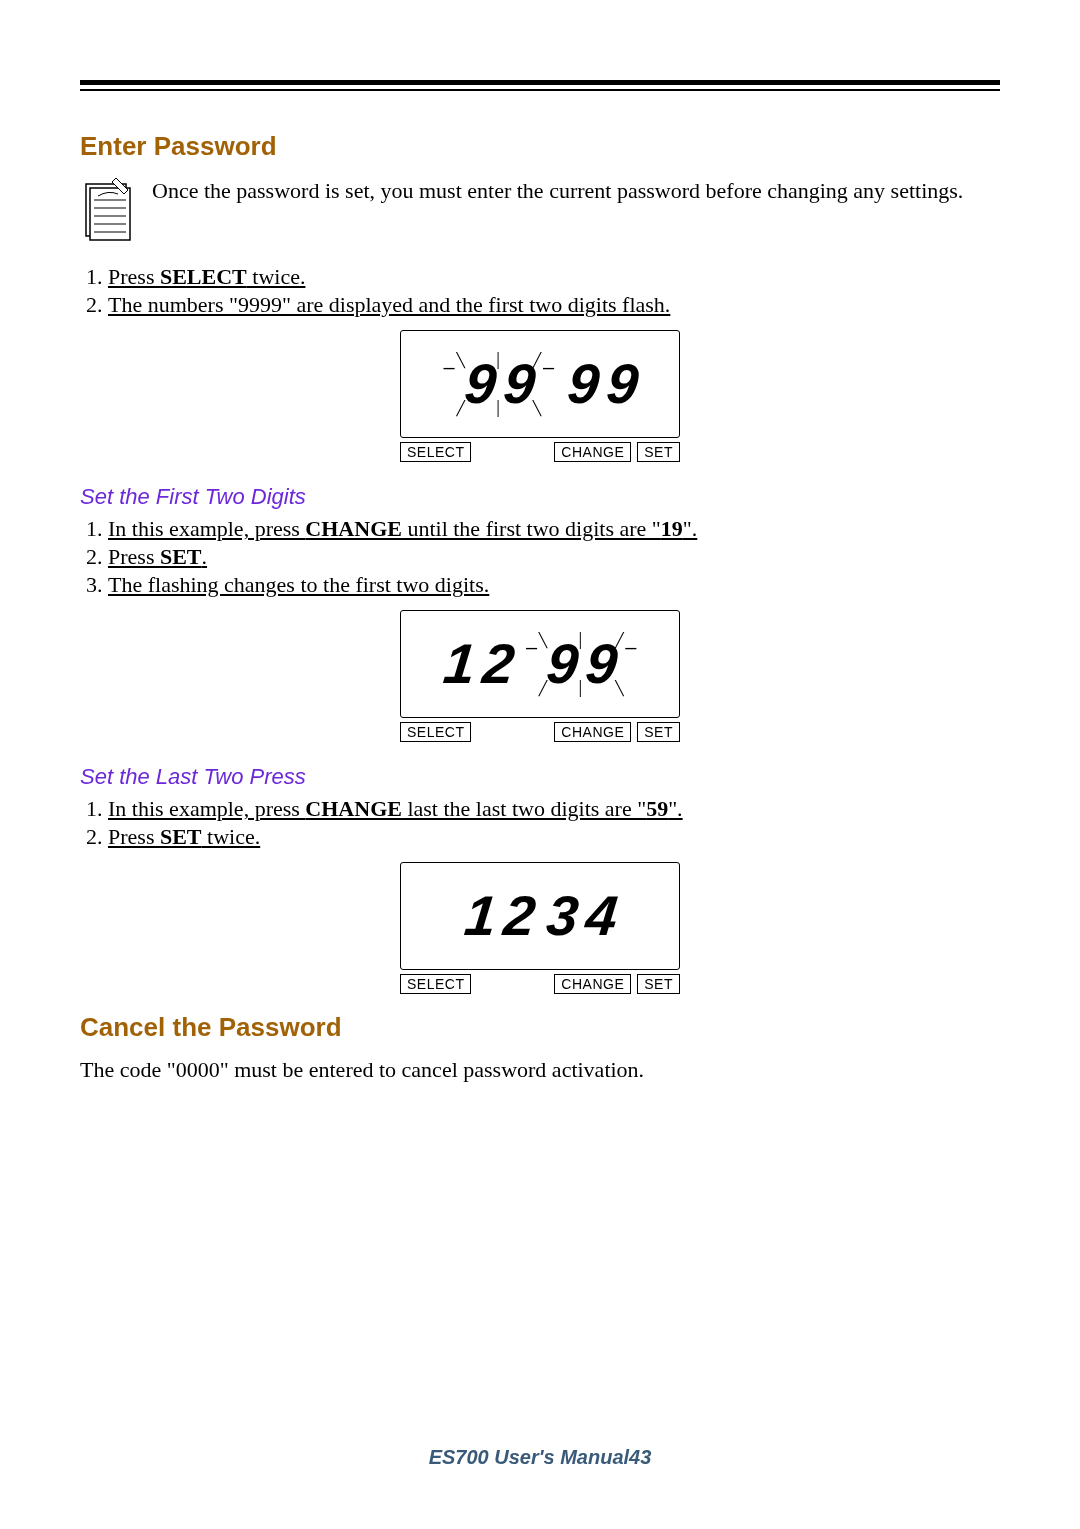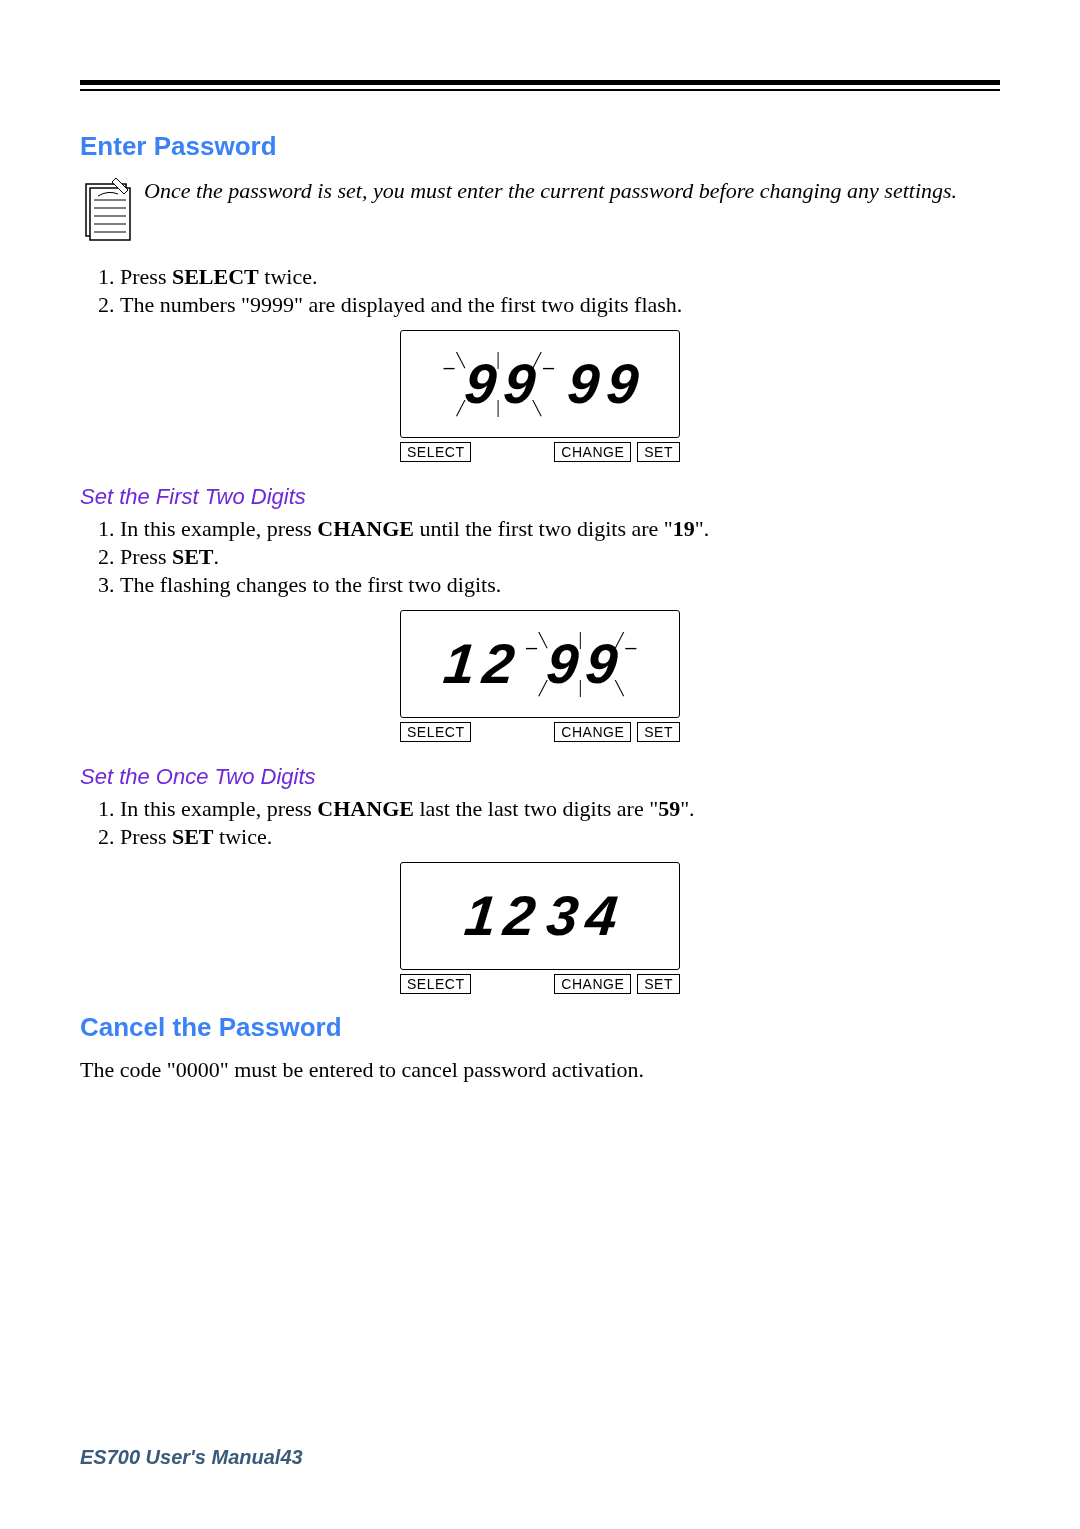--- a/index.html
+++ b/index.html
@@ -15,44 +15,43 @@
   .top-rule {
     border-top: 5px solid #000;
     border-bottom: 2px solid #000;
     height: 11px;
     margin-bottom: 40px;
     width: 100%;
   }
   h2.section {
     font-family: Arial, Helvetica, sans-serif;
     font-weight: bold;
-    color: #3b82f6;
+    color: #a16207;
     font-size: 26px;
     margin: 18px 0 14px 0;
   }
   .note-row {
     display: flex;
     align-items: flex-start;
-    gap: 10px;
+    gap: 18px;
     margin-bottom: 18px;
-    font-style: italic;
   }
   .notepad-icon {
     flex: 0 0 auto;
   }
   .note-text {
     font-size: 22px;
     line-height: 1.35;
   }
   ol.steps {
     list-style: decimal;
     margin: 6px 0 12px 28px;
     font-size: 22px;
   }
-  ol.steps li { margin: 2px 12px; }
+  ol.steps li { margin: 2px 0; text-decoration: underline; }
   .bold { font-weight: bold; }
   h3.sub {
     font-family: Arial, Helvetica, sans-serif;
     font-style: italic;
     color: #6d28d9;
     font-size: 22px;
     margin: 22px 0 4px 0;
     font-weight: normal;
   }
   .body-text { font-size: 22px; margin-top: 6px; }
@@ -113,21 +112,21 @@
     background: #fff;
     letter-spacing: 0.5px;
   }
   .btn-group { display: flex; gap: 6px; }
 
   
   .footer {
     position: absolute;
     left: 80px; right: 80px; bottom: 60px;
     display: flex;
-    justify-content: flex-start;
+    justify-content: center;
     font-family: Arial, Helvetica, sans-serif;
     font-style: italic;
     font-weight: bold;
     color: #3a5a7a;
     font-size: 20px;
   }
 </style>
 </head>
 <body>
 
@@ -227,21 +226,21 @@
   </div>
   <div class="btn-row">
     <span class="btn">SELECT</span>
     <span class="btn-group">
       <span class="btn">CHANGE</span>
       <span class="btn">SET</span>
     </span>
   </div>
 </div>
 
-<h3 class="sub">Set the Once Two Digits</h3>
+<h3 class="sub">Set the Last Two Press</h3>
 <ol class="steps">
   <li>
     <span>In this example, press </span><span class="bold">CHANGE</span><span> last the last two digits are "</span><span class="bold">59</span><span>".</span>
   </li>
   <li>
     <span>Press </span><span class="bold">SET</span><span> twice.</span>
   </li>
 </ol>
 
 <div class="lcd-wrap">

